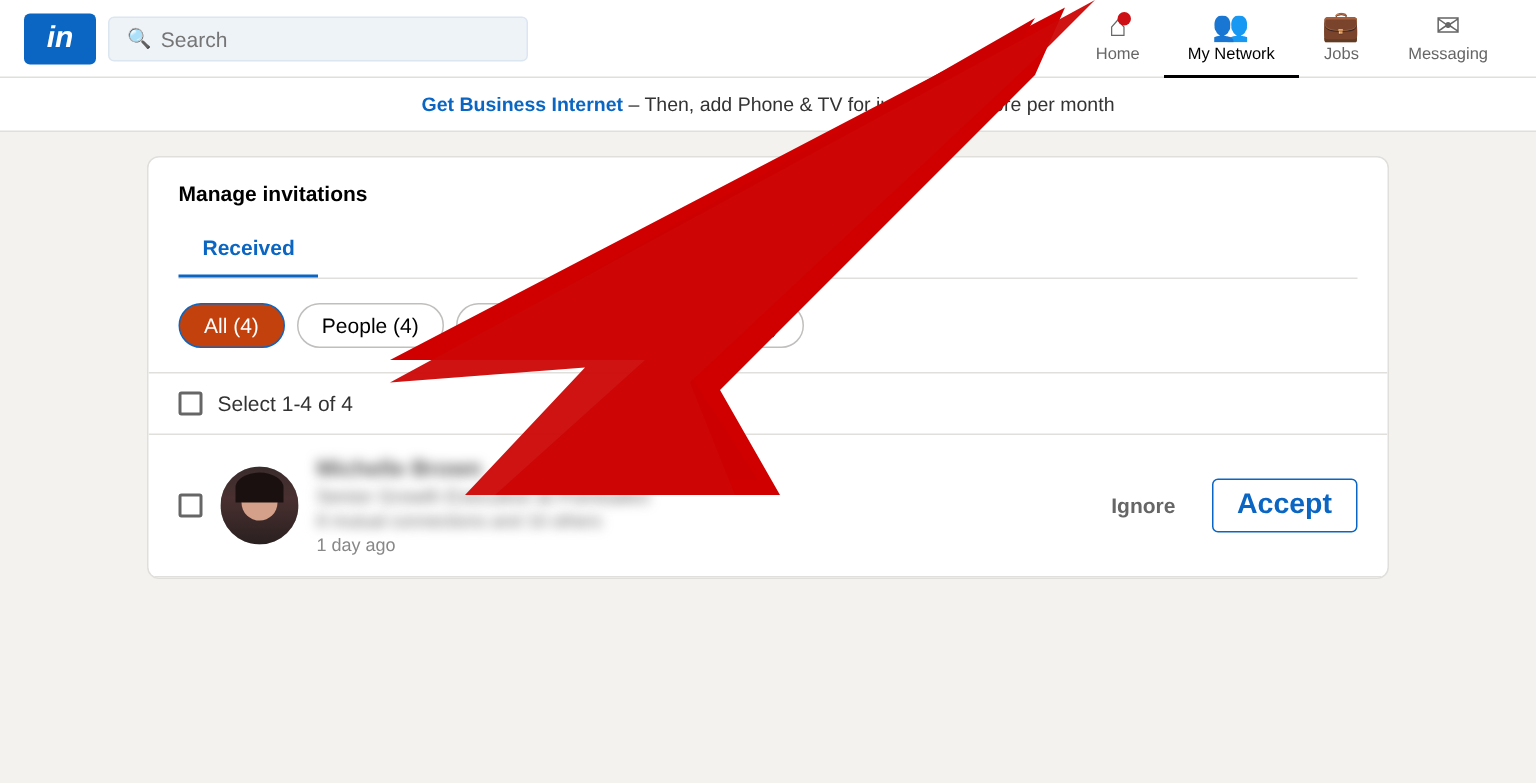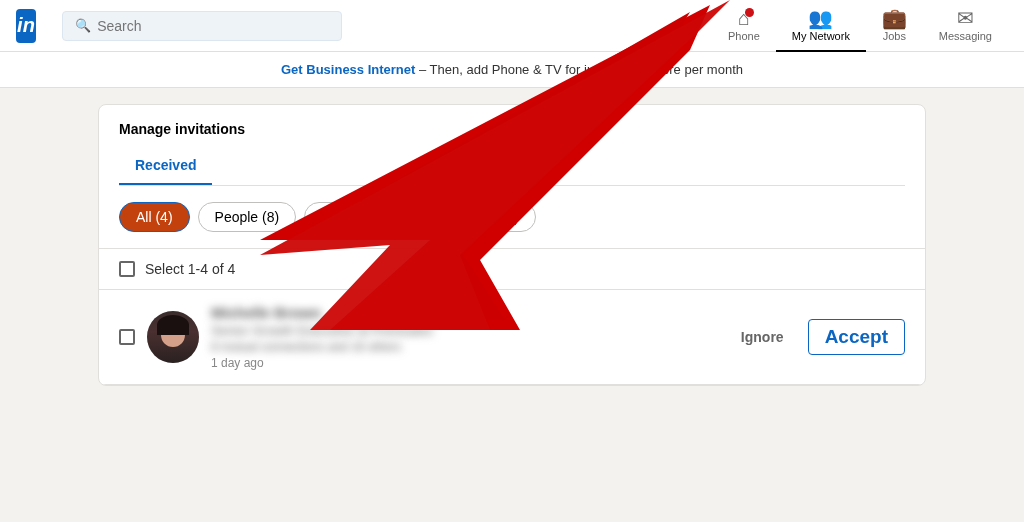--- a/index.html
+++ b/index.html
@@ -9,29 +9,29 @@
     .navbar {
       background: #fff;
       border-bottom: 1px solid #e0dfdc;
       display: flex;
       align-items: center;
       padding: 0 16px;
       height: 52px;
       position: relative;
     }
     .linkedin-logo {
-      width: 20px;
+      width: 48px;
       height: 34px;
       background: #0a66c2;
       border-radius: 4px;
       display: flex;
       align-items: center;
       justify-content: center;
       flex-shrink: 0;
-      margin-right: 26px;
+      margin-right: 8px;
     }
     .linkedin-logo span {
       color: #fff;
       font-size: 20px;
       font-weight: 900;
       font-style: italic;
     }
     .search-bar {
       display: flex;
       align-items: center;
@@ -317,21 +317,21 @@
   </div>
   <div class="search-bar">
     <span class="search-icon-svg">🔍</span>
     <input type="text" placeholder="Search" style="">
   </div>
   <div class="nav-spacer"></div>
   <div class="nav-items">
     <div class="nav-item">
       <div class="notification-dot"></div>
       <span class="nav-icon">⌂</span>
-      <span class="nav-label">Phone</span>
+      <span class="nav-label">Home</span>
     </div>
     <div class="nav-item active">
       <span class="nav-icon">👥</span>
       <span class="nav-label">My Network</span>
     </div>
     <div class="nav-item">
       <span class="nav-icon">💼</span>
       <span class="nav-label">Jobs</span>
     </div>
     <div class="nav-item">
@@ -349,21 +349,21 @@
   <div class="card">
     <div class="card-header">
       <div class="card-title">Manage invitations</div>
       <div class="tabs">
         <div class="tab active">Received</div>
       </div>
     </div>
 
     <div class="filter-row">
       <button class="pill active">All (4)</button>
-      <button class="pill">People (8)</button>
+      <button class="pill">People (4)</button>
       <button class="pill">Events (0)</button>
       <button class="pill">Companies (0)</button>
     </div>
 
     <div class="select-row">
       <div class="checkbox"></div>
       <span class="select-label">Select 1-4 of 4</span>
     </div>
 
     <div class="invitation-item">

